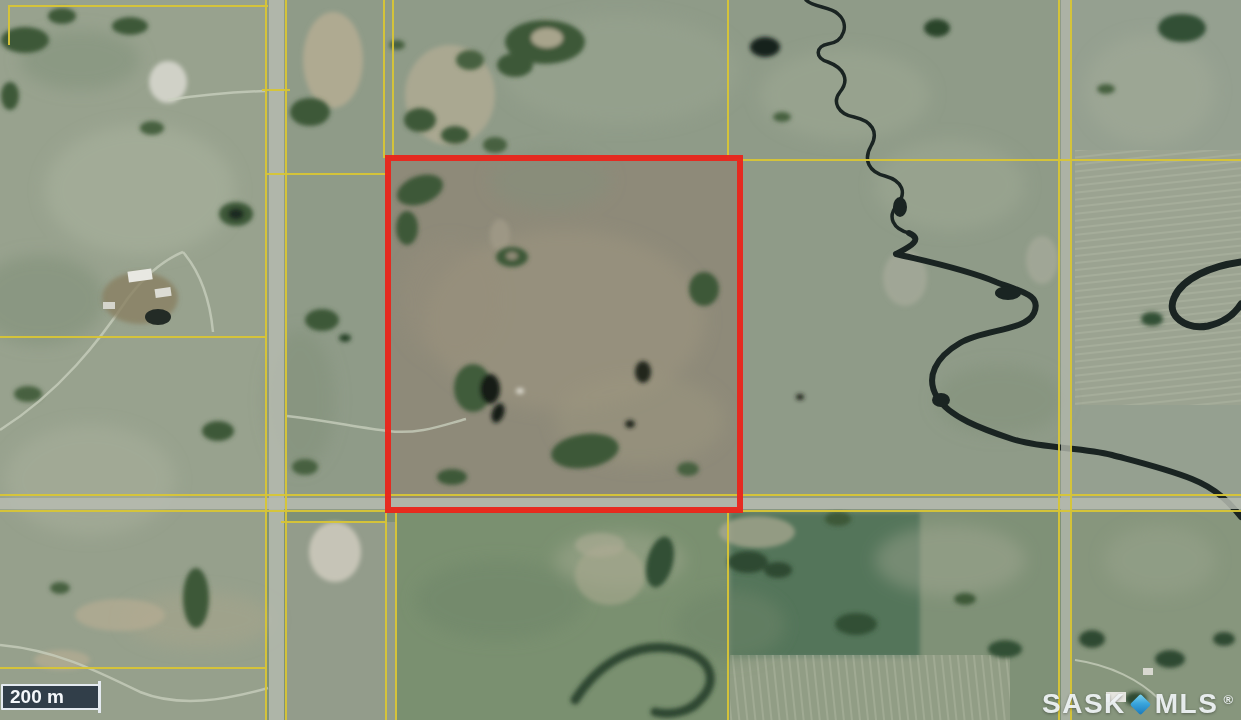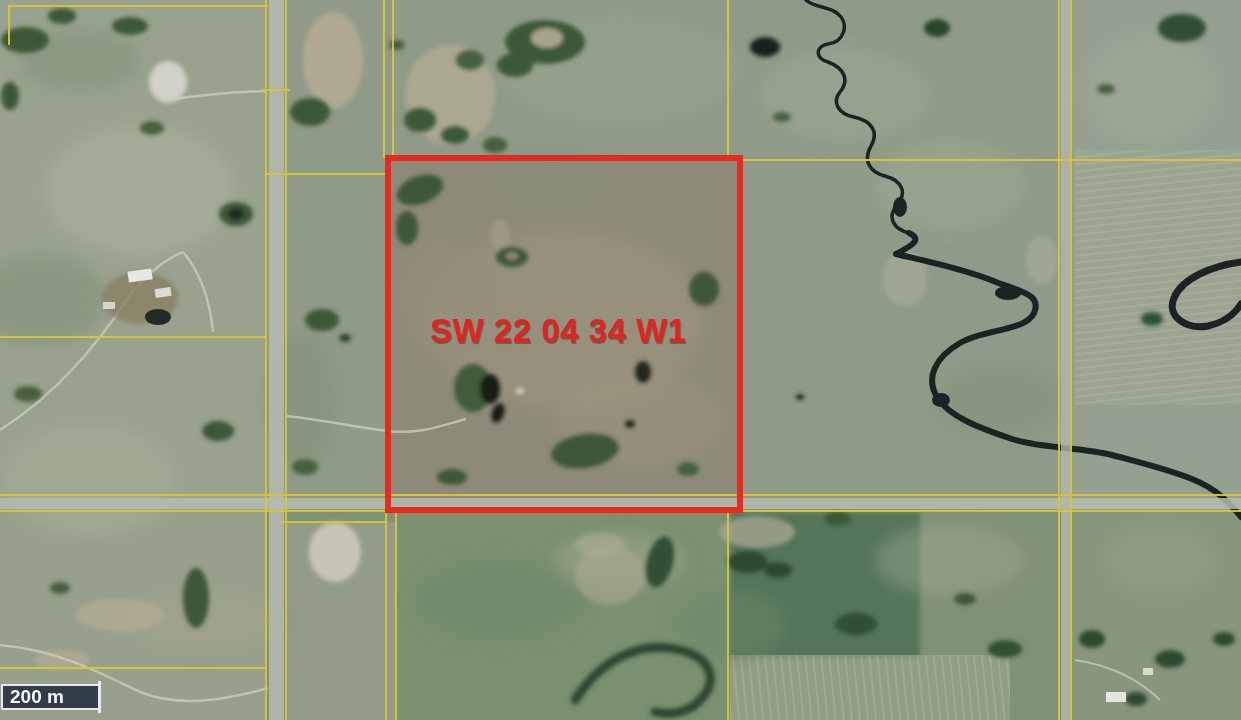--- a/index.html
+++ b/index.html
@@ -228,21 +228,26 @@
       <line x1="0" y1="337" x2="266" y2="337"></line>
       <line x1="0" y1="495" x2="1241" y2="495"></line>
       <line x1="0" y1="511" x2="1241" y2="511"></line>
       <line x1="281" y1="522" x2="386" y2="522"></line>
       <line x1="0" y1="668" x2="266" y2="668"></line>
     </g>
   </svg>
 
   <div class="parcel"></div>
 
-  <div class="parcel-label">SW 22 04 34 W1</div>
 
   <div class="scalebar">
     <span>200 m</span>
     <span class="tick"></span>
   </div>
 
+  <div class="watermark">
+    <span>SASK</span>
+    <span class="diamond"></span>
+    <span>MLS</span>
+    <sup>®</sup>
+  </div>
 
 </div>
 
 </body></html>

